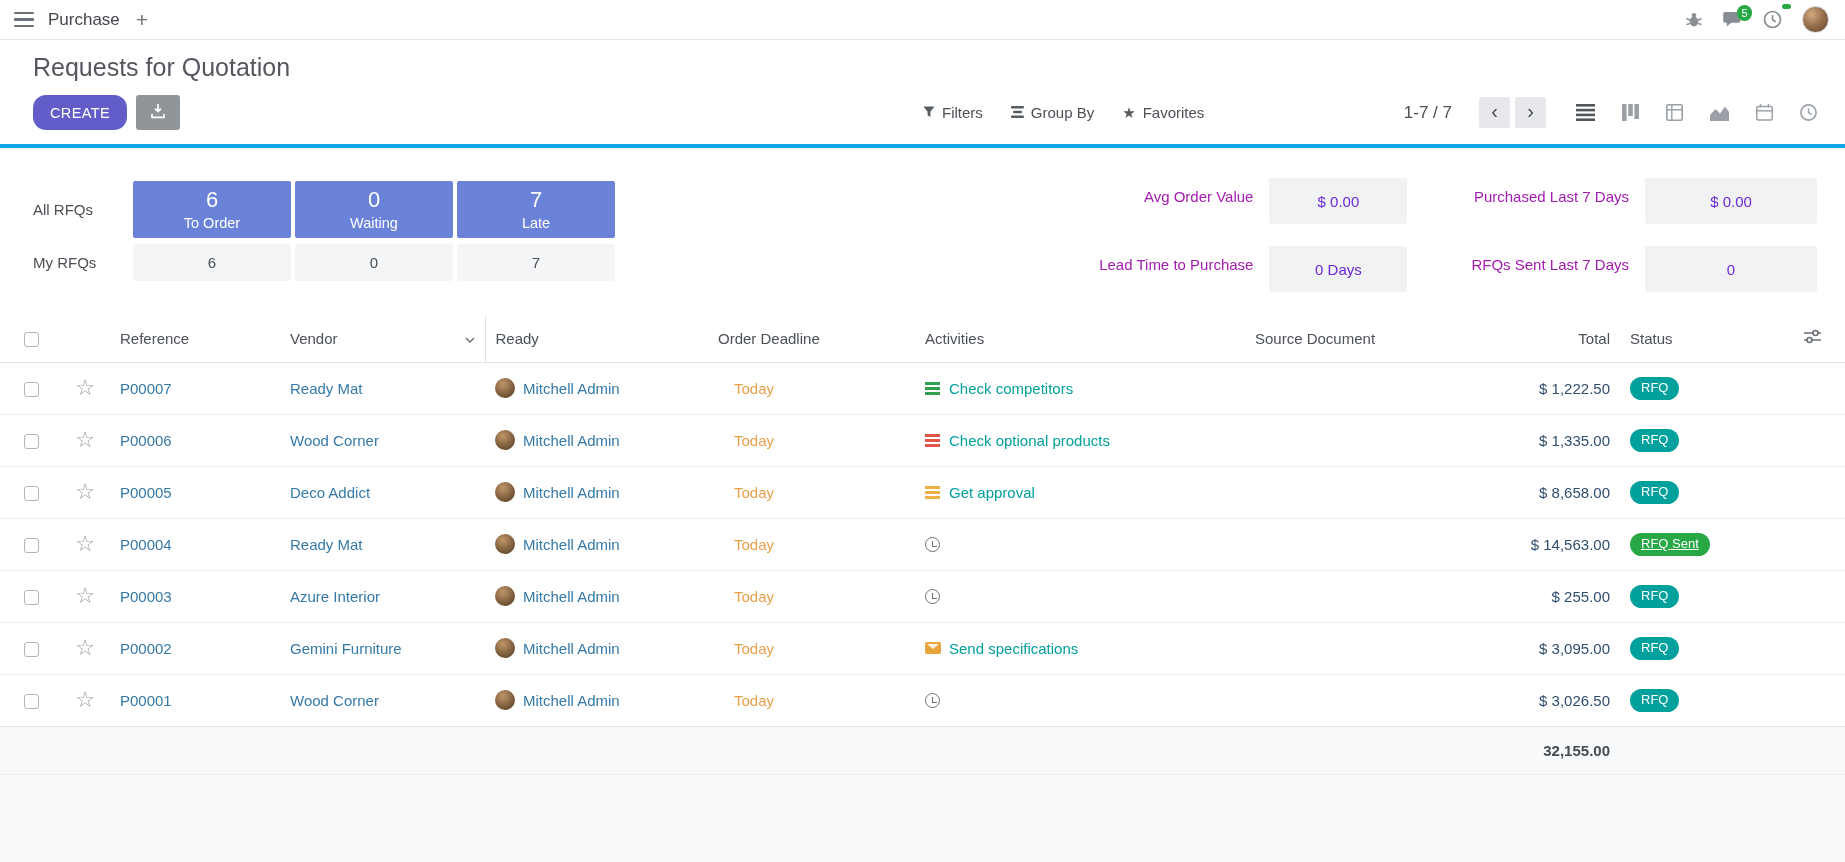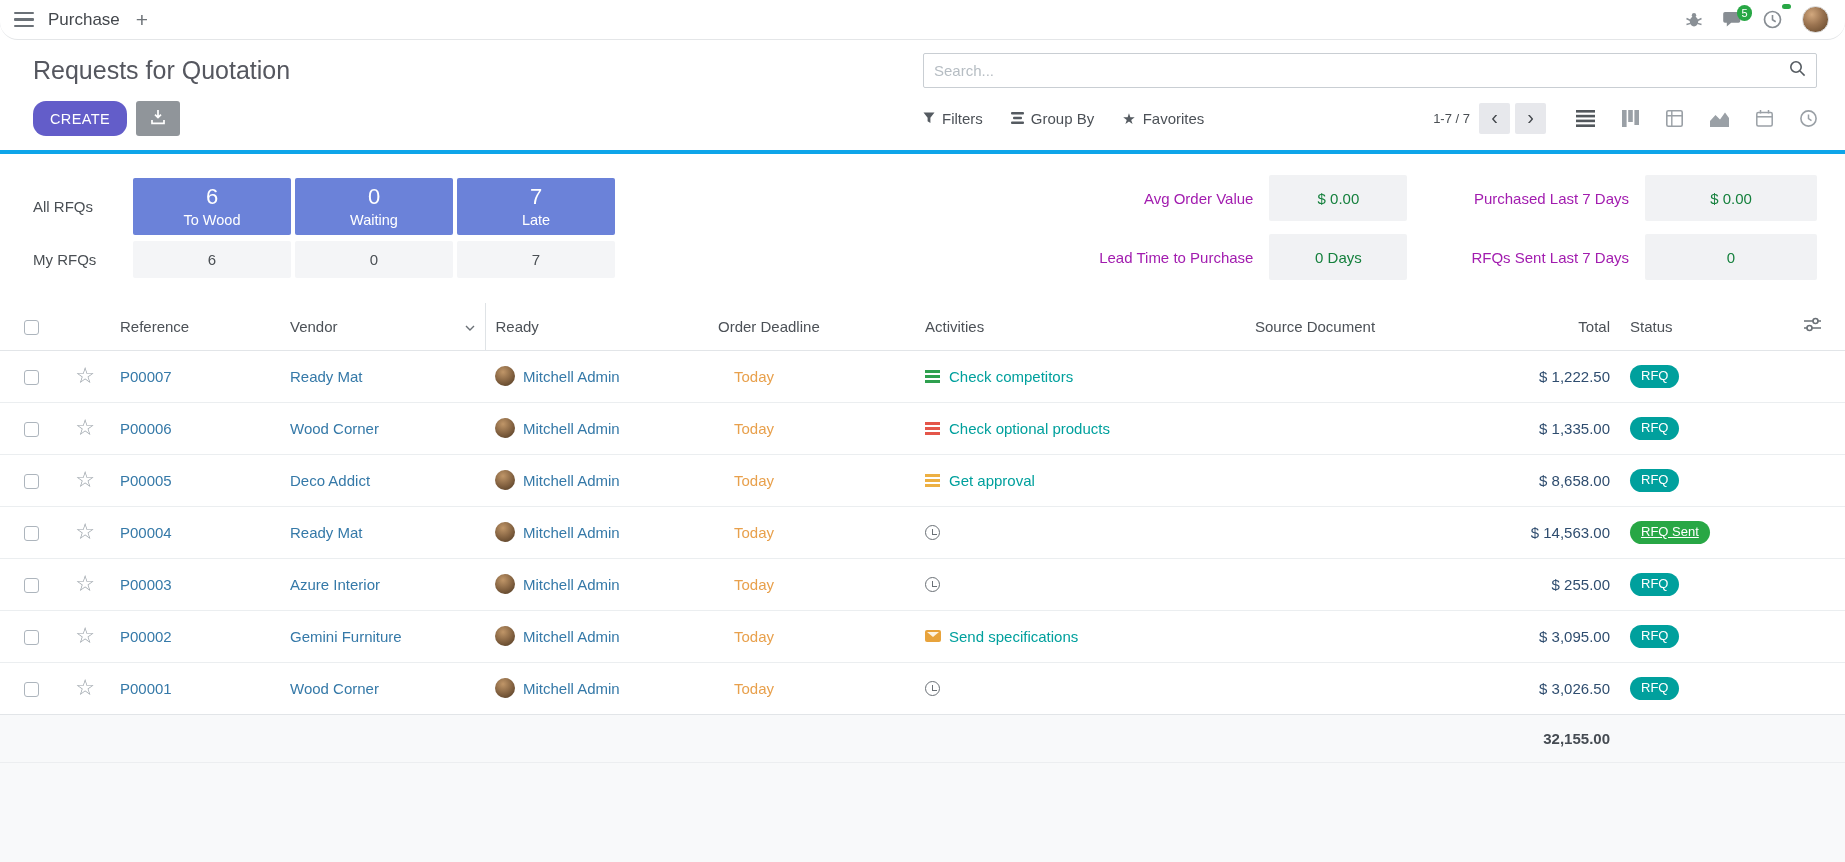--- a/index.html
+++ b/index.html
@@ -8,21 +8,21 @@
     width:1845px; height:862px; overflow:hidden; position:relative;
     display:flex; flex-direction:column;
     font-family:"Liberation Sans", sans-serif; color:#4a4f54; background:#fff;
   }
   a { text-decoration:none; cursor:pointer; }
   button { font-family:"Liberation Sans", sans-serif; cursor:pointer; }
 
   
   .navbar {
     height:40px; flex:0 0 40px; background:#fff; border-bottom:1px solid #e4e6e8;
-    display:flex; align-items:center; justify-content:space-between; padding:0 16px 0 14px;border-radius:18px;
+    display:flex; align-items:center; justify-content:space-between; padding:0 16px 0 14px;
   }
   .nav-left { display:flex; align-items:center; gap:14px; }
   .hamburger { width:20px; display:flex; flex-direction:column; gap:4px; cursor:pointer; }
   .hamburger span { height:2.4px; background:#6b7177; border-radius:1px; }
   .app-name { font-size:17px; font-weight:500; color:#43474c; cursor:pointer; }
   .nav-plus { font-size:21px; color:#6f7479; cursor:pointer; line-height:1; margin-left:2px; }
   .nav-right { display:flex; align-items:center; gap:20px; }
   .nav-icon { position:relative; display:flex; align-items:center; cursor:pointer; }
   .nav-badge {
     position:absolute; top:-6px; right:-9px; background:var(--success,#28a745); color:#fff;
@@ -57,21 +57,21 @@
     display:flex; align-items:center; justify-content:center;
   }
   .cp-right { margin-left:auto; width:894px; display:flex; align-items:center; }
   .filter-cluster { display:flex; align-items:center; gap:28px; }
   .flat-btn {
     background:none; border:none; display:flex; align-items:center; gap:7px;
     font-size:15px; color:#4c5157;
   }
   .fav-star { font-size:15px; color:#555b61; line-height:1; }
   .pager { margin-left:auto; display:flex; align-items:center; gap:5px; }
-  .pager-text { font-size:13px; color:#4a4f54; margin-right:4px; }
+  .pager-text { font-size:17px; color:#4a4f54; margin-right:22px; }
   .pager-btn {
     width:31px; height:31px; border:none; background:#e7e8ec; color:#43474c;
     font-size:20px; line-height:1; border-radius:2px; display:flex; align-items:center; justify-content:center;
     padding-bottom:3px;
   }
   .view-switcher { display:flex; align-items:center; gap:27px; margin-left:30px; }
   .view-btn { background:none; border:none; color:#9aa0a6; display:flex; align-items:center; }
   .view-btn.active { color:#52575c; }
   .view-btn svg { display:block; }
 
@@ -91,21 +91,21 @@
   .my-box {
     background:#f4f5f7; height:37px; border-radius:2px; cursor:pointer;
     display:flex; align-items:center; justify-content:center; font-size:15px; color:#4a4f54;
   }
   .dash-right { display:flex; align-items:center; gap:64px; }
   .metric-col { display:grid; grid-template-columns:auto 138px; column-gap:16px; row-gap:13px; align-items:center; }
   .metric-col.second { grid-template-columns:auto 172px; }
   .metric-label { text-align:right; font-size:15px; color:#a21caf; white-space:nowrap; }
   .metric-value {
     background:#f1f2f4; height:46px; border-radius:2px; cursor:pointer;
-    display:flex; align-items:center; justify-content:center; font-size:15px; color:#15803d;
+    display:flex; align-items:center; justify-content:center; font-size:15px; color:#6d28d9;margin-top:9px;
   }
 
   
   table.list { width:1845px; border-collapse:collapse; table-layout:fixed; font-size:15px; }
   th, td { padding:0 10px; overflow:hidden; white-space:nowrap; }
   thead th { height:47px; text-align:left; font-weight:500; color:#4c5157; border-bottom:1px solid #e2e5e8; }
   tbody td { height:51px; }
   tbody tr { border-top:1px solid #ebeef0; }
   tbody tr:first-child { border-top:none; }
   .c-check { padding-left:24px; }
@@ -200,29 +200,20 @@
           </svg>
         <span class="nav-badge"></span>
       </span>
       <span class="nav-avatar"></span>
     </div>
   </nav>
 
   <div class="cp">
     <div class="cp-row1">
       <div class="page-title">Requests for Quotation</div>
-      <div class="searchbox">
-        <input type="text" placeholder="Search..." style="">
-        <span>
-          <svg width="17" height="17" viewBox="0 0 17 17">
-              <circle cx="7" cy="7" r="5.2" stroke="#555b61" stroke-width="1.6" fill="none"></circle>
-              <path d="M11 11l4.6 4.6" stroke="#555b61" stroke-width="1.6"></path>
-            </svg>
-        </span>
-      </div>
     </div>
     <div class="cp-row2">
       <button class="btn-create">CREATE</button>
       <button class="btn-download">
         <span>
           <svg width="16" height="16" viewBox="0 0 16 16">
               <path d="M8 1v7.2M5 5.6L8 8.6l3-3" stroke="#fff" stroke-width="1.7" fill="none"></path>
               <path d="M2 11v3.3h12V11" stroke="#fff" stroke-width="1.7" fill="none"></path>
             </svg>
         </span>
@@ -300,21 +291,21 @@
         </div>
       </div>
     </div>
   </div>
 
   <div class="dashboard">
     <div class="dash-left">
       <div class="dash-row-label">All RFQs</div>
       <div class="tile">
         <div class="tile-count">6</div>
-        <div class="tile-label">To Wood</div>
+        <div class="tile-label">To Order</div>
       </div>
       <div class="tile">
         <div class="tile-count">0</div>
         <div class="tile-label">Waiting</div>
       </div>
       <div class="tile">
         <div class="tile-count">7</div>
         <div class="tile-label">Late</div>
       </div>
       <div class="dash-row-label">My RFQs</div>

